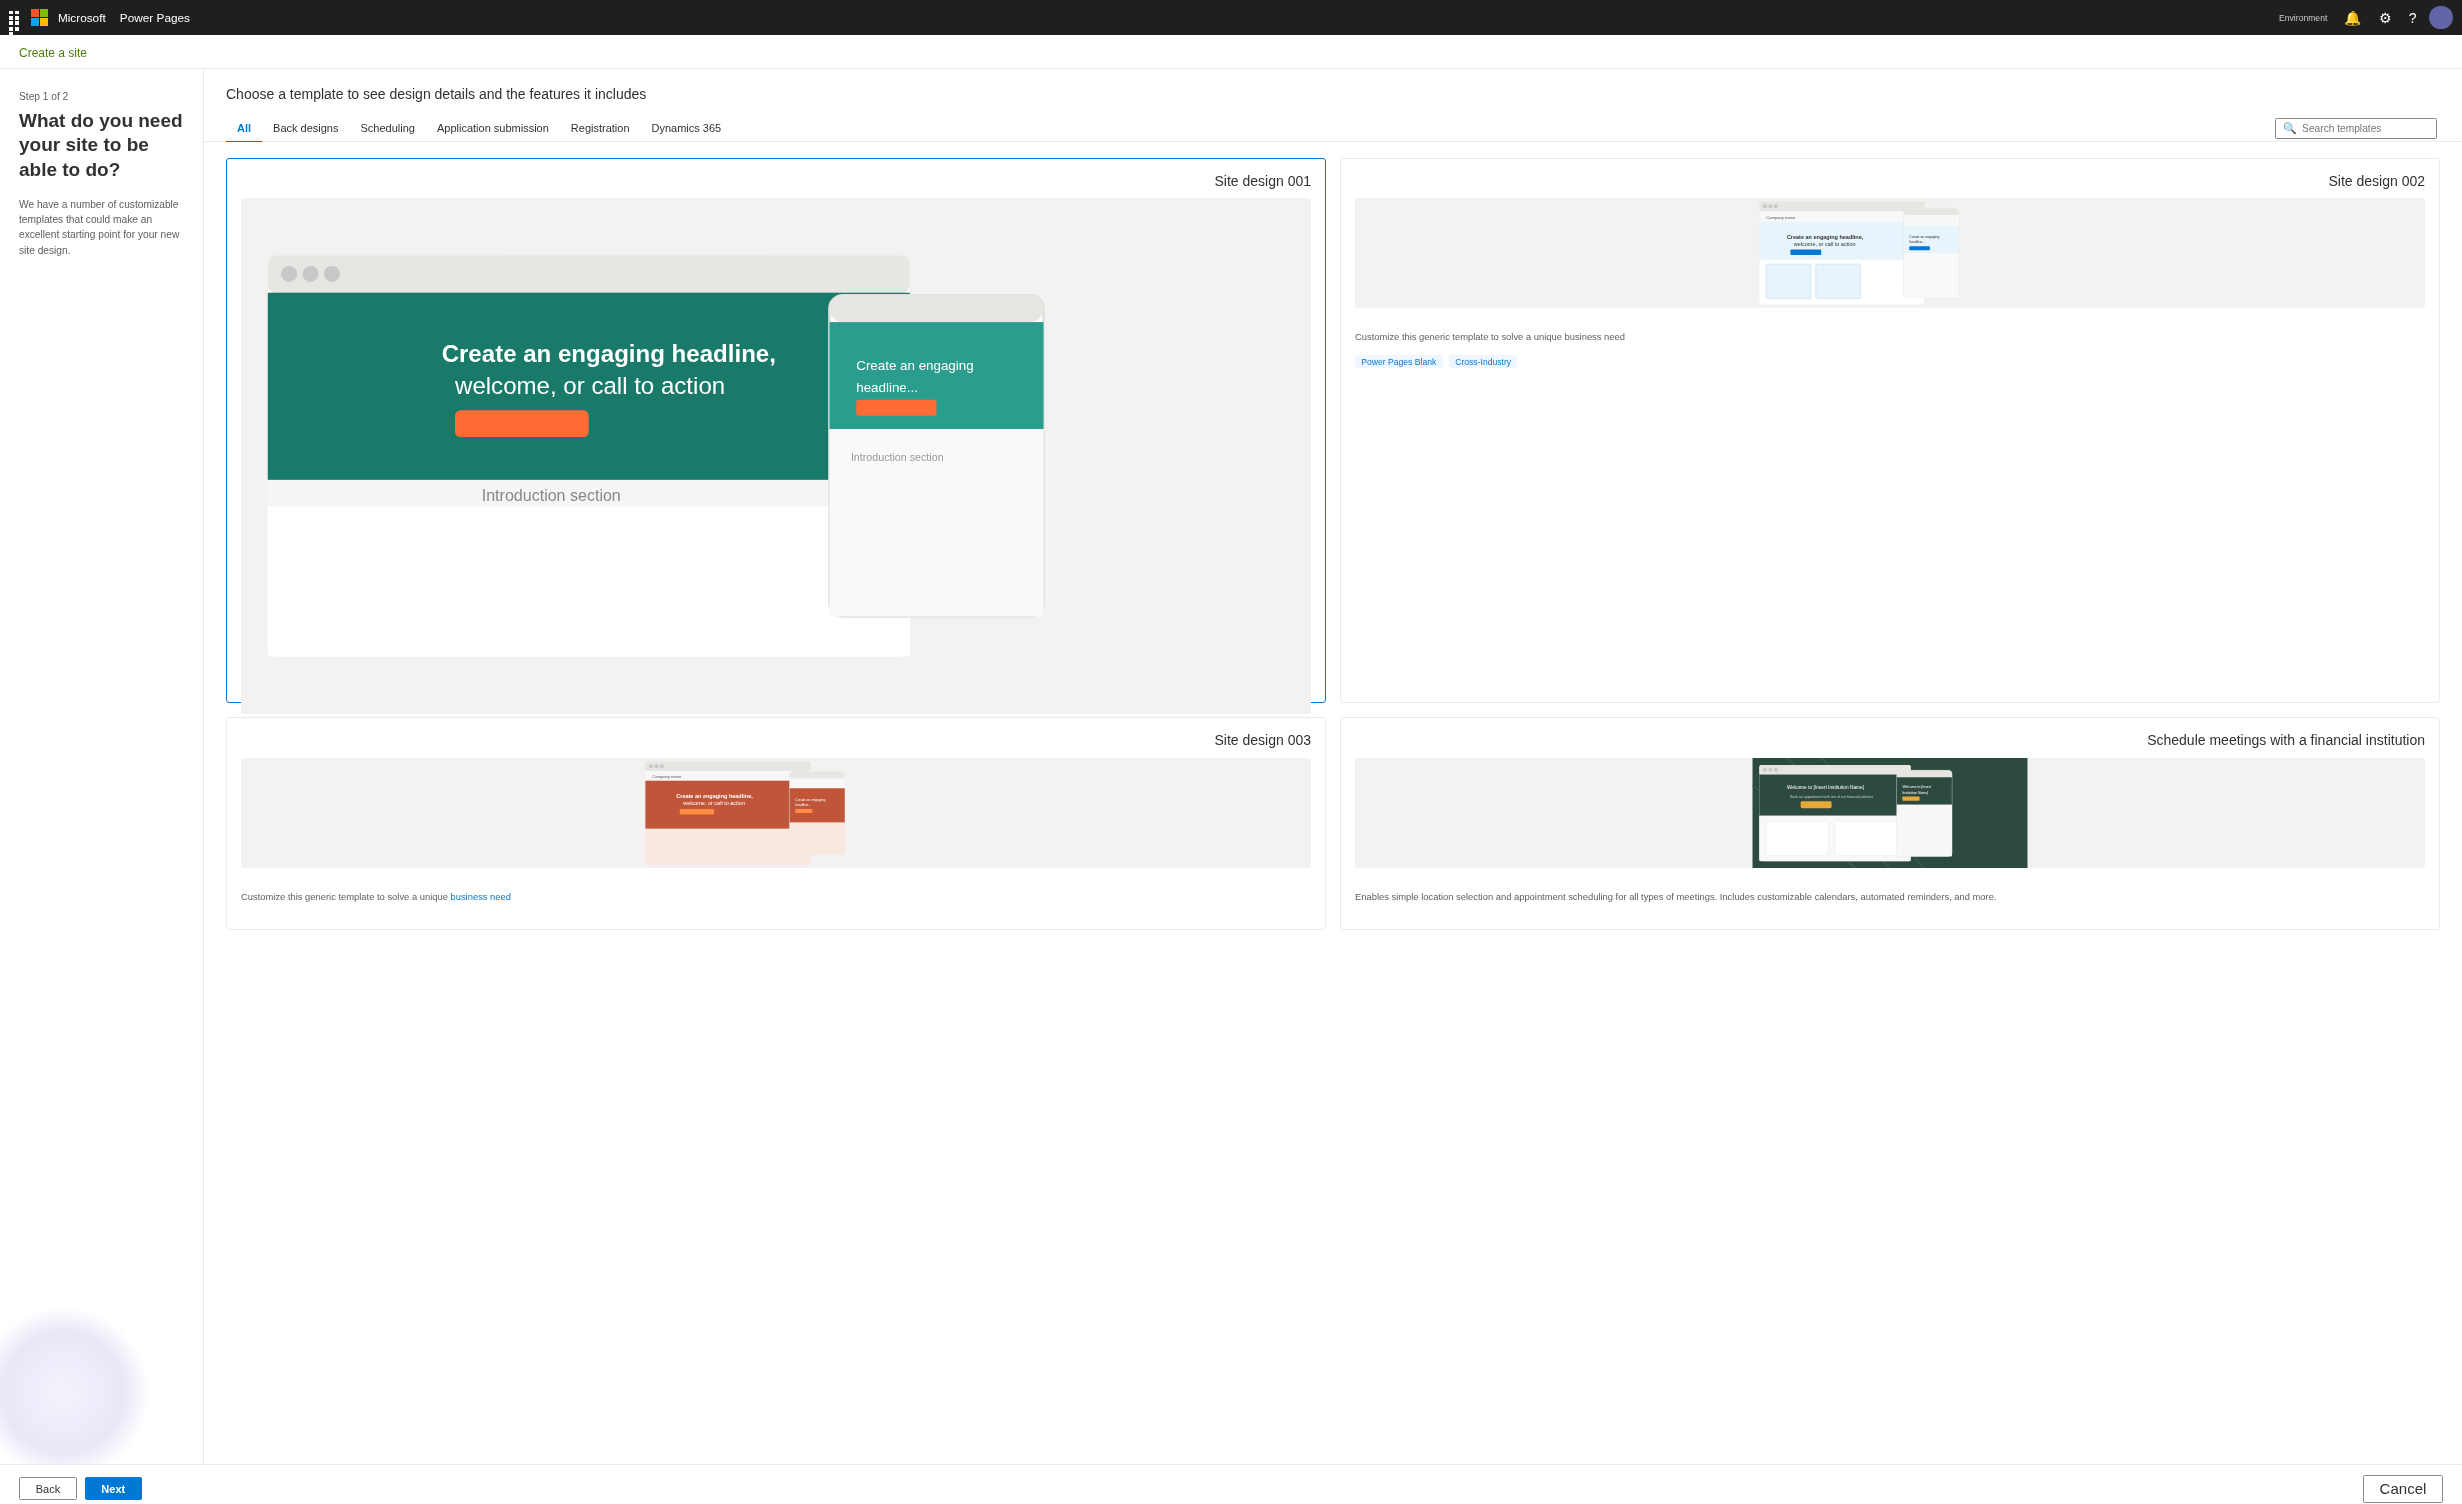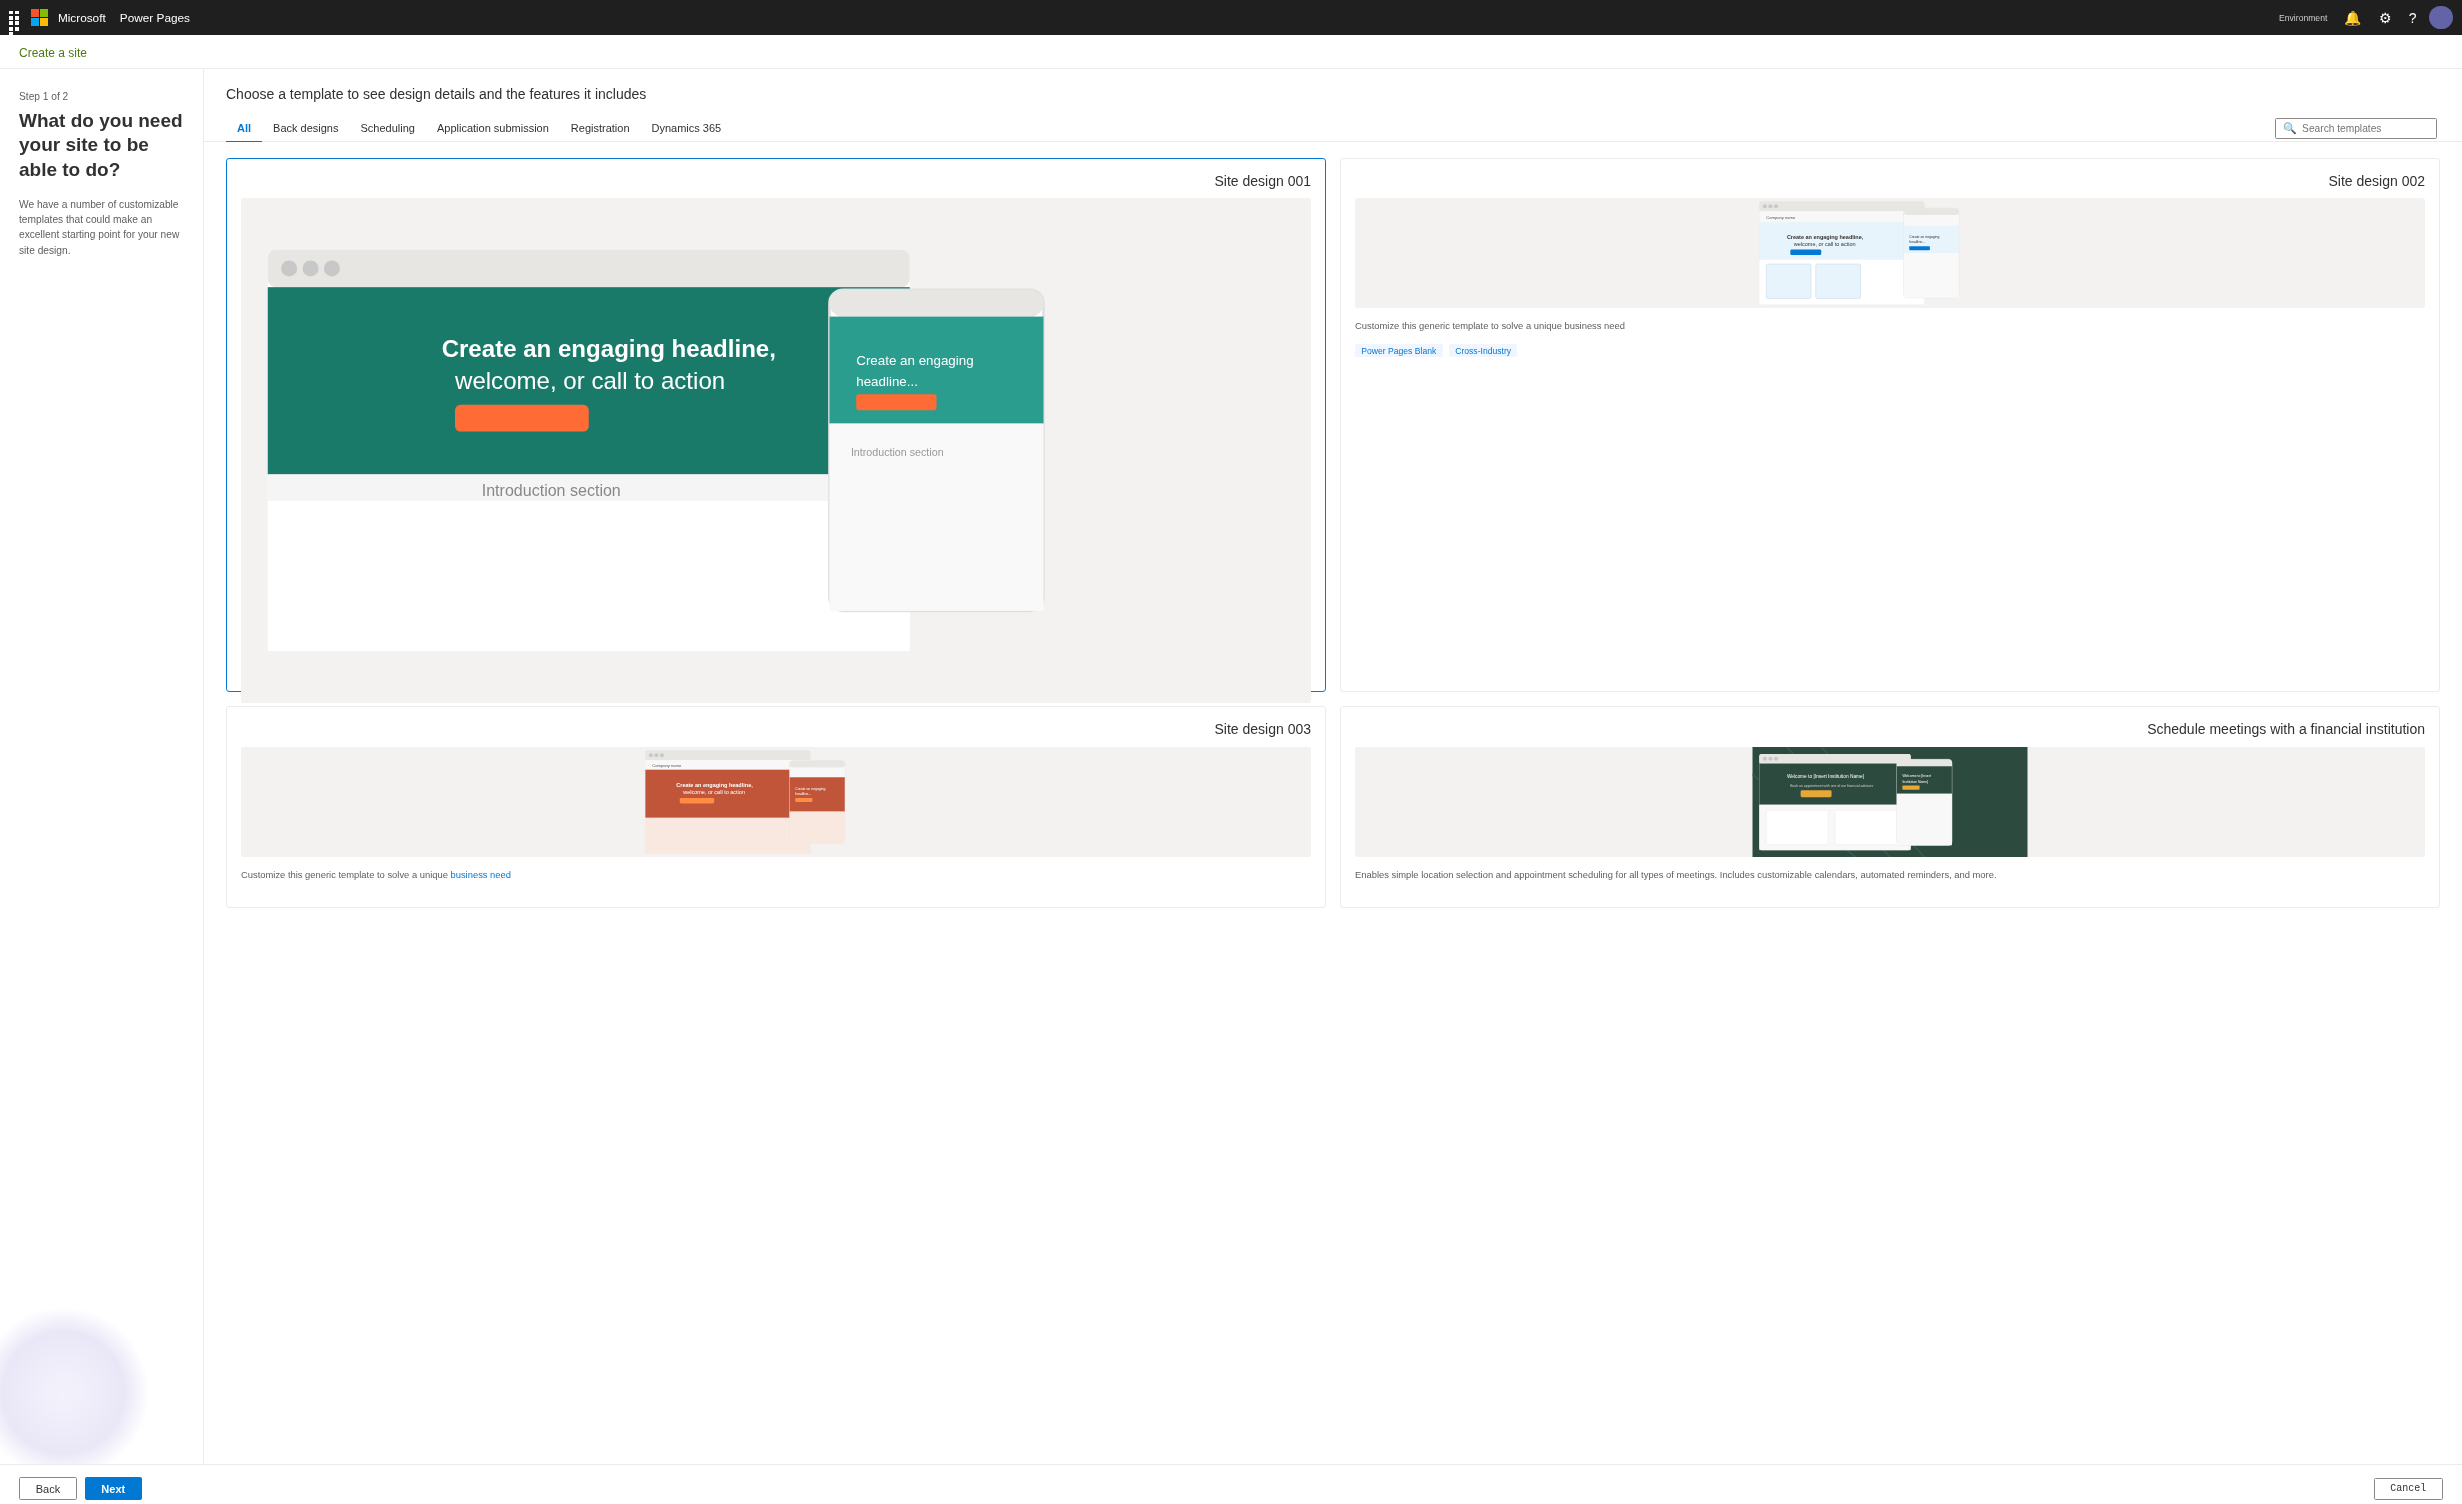--- a/index.html
+++ b/index.html
@@ -127,21 +127,21 @@
       transition: border-color 0.15s;
       background: #fff;
     }
     .template-card.selected { border: 1.6px solid #0078d4; }
     .template-card-title { font-size: 14px; font-weight: 400; text-align: right; margin-bottom: 9.4px; color: #323130; }
     .template-preview {
       width: 100%;
       height: 110px;
       background: #f3f2f1;
       border-radius: 2.4px;
-      margin-bottom: 11px;
+      margin-bottom: 22px;
       overflow: hidden;
       position: relative;
     }
     .template-desc { font-size: 9.4px; color: #605e5c; line-height: 1.5; margin-bottom: 11px; }
     .template-desc a { color: #0078d4; text-decoration: none; }
     .template-tags { display: flex; gap: 6.3px; flex-wrap: wrap; }
     .template-tag { font-size: 8.6px; color: #0078d4; background: #f0f6ff; padding: 1.6px 6.3px; border-radius: 1.6px; }
 
     
     .preview-content-001 {
@@ -180,22 +180,21 @@
       font-weight: 600;
     }
     .footer-spacer { flex: 1; }
     .btn-cancel {
       background: #fff;
       border: 0.8px solid #8a8886;
       color: #323130;
       padding: 4.7px 15.7px;
       border-radius: 1.6px;
       cursor: pointer;
-      font-size: 10px;
-      font-family: Liberation Mono, monospace;
+      font-size: 15px;
     }
 
     
     .template-grid::-webkit-scrollbar { width: 4.7px; }
     .template-grid::-webkit-scrollbar-thumb { background: #c8c6c4; border-radius: 2.4px; }
 
     
     .preview-svg { width: 100%; height: 100%; }
   </style>
 </head>

